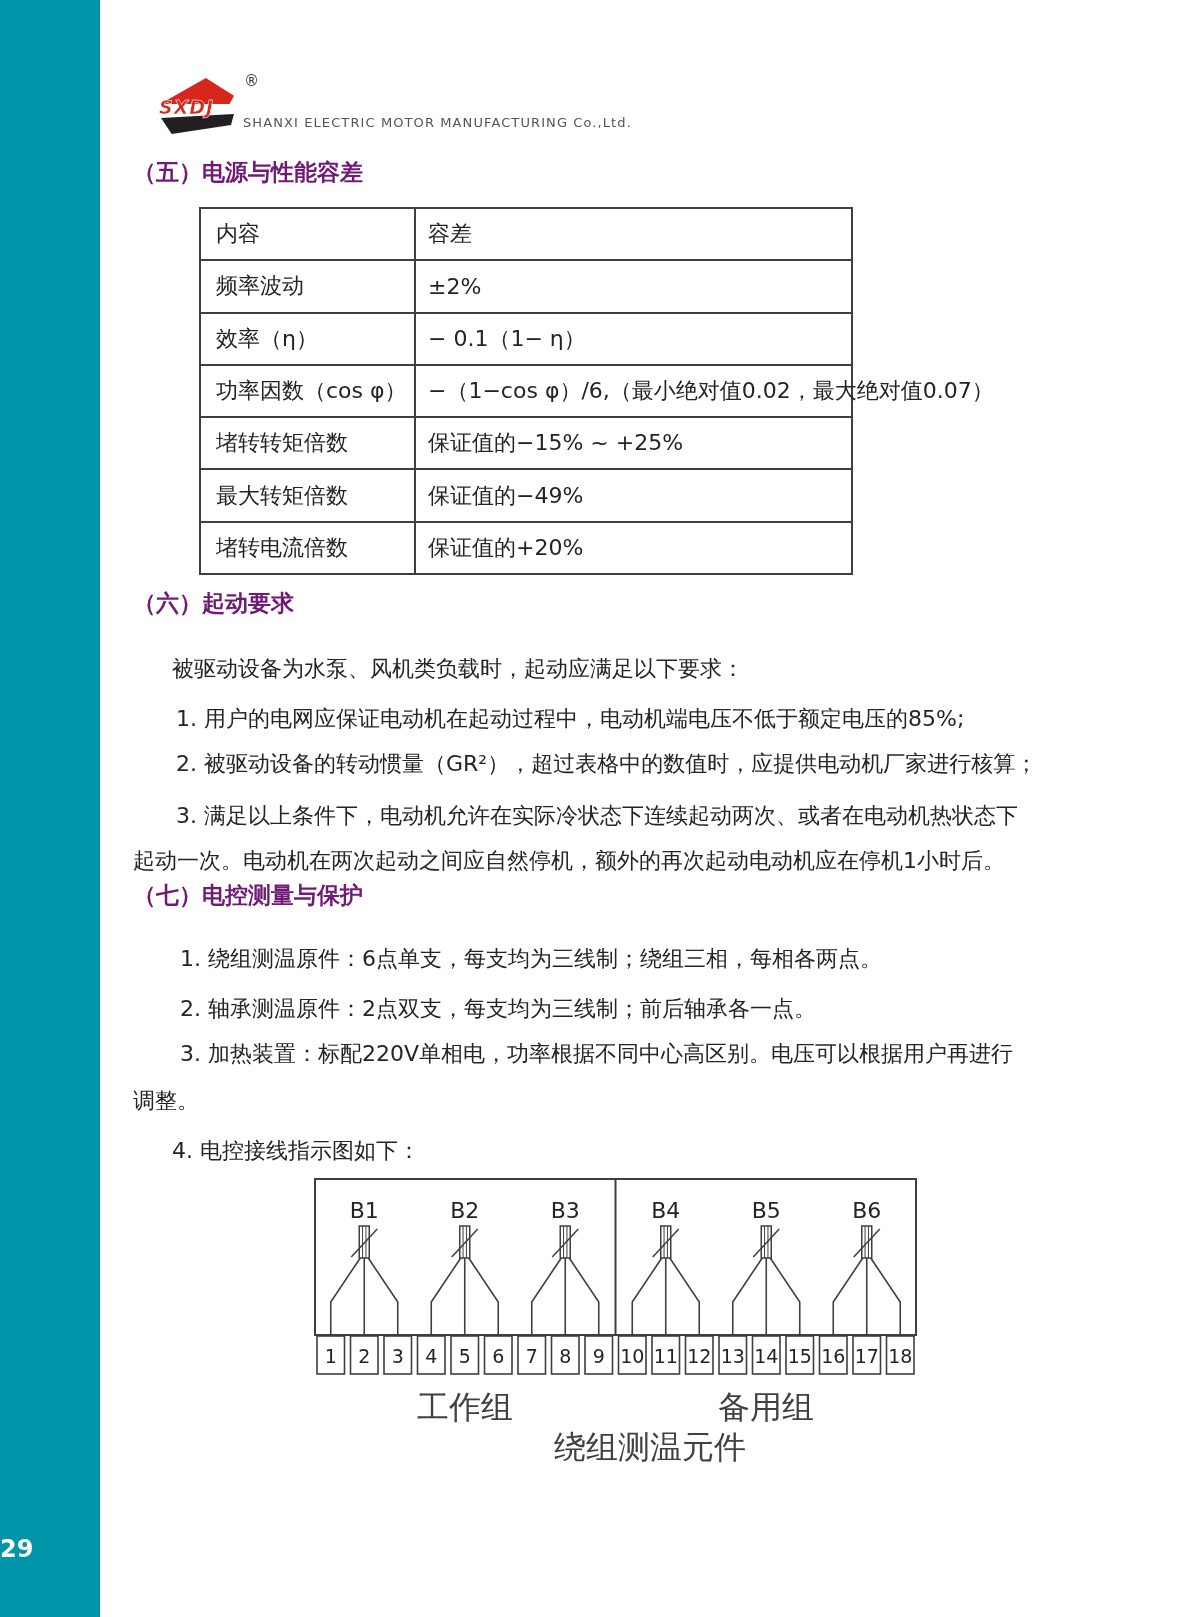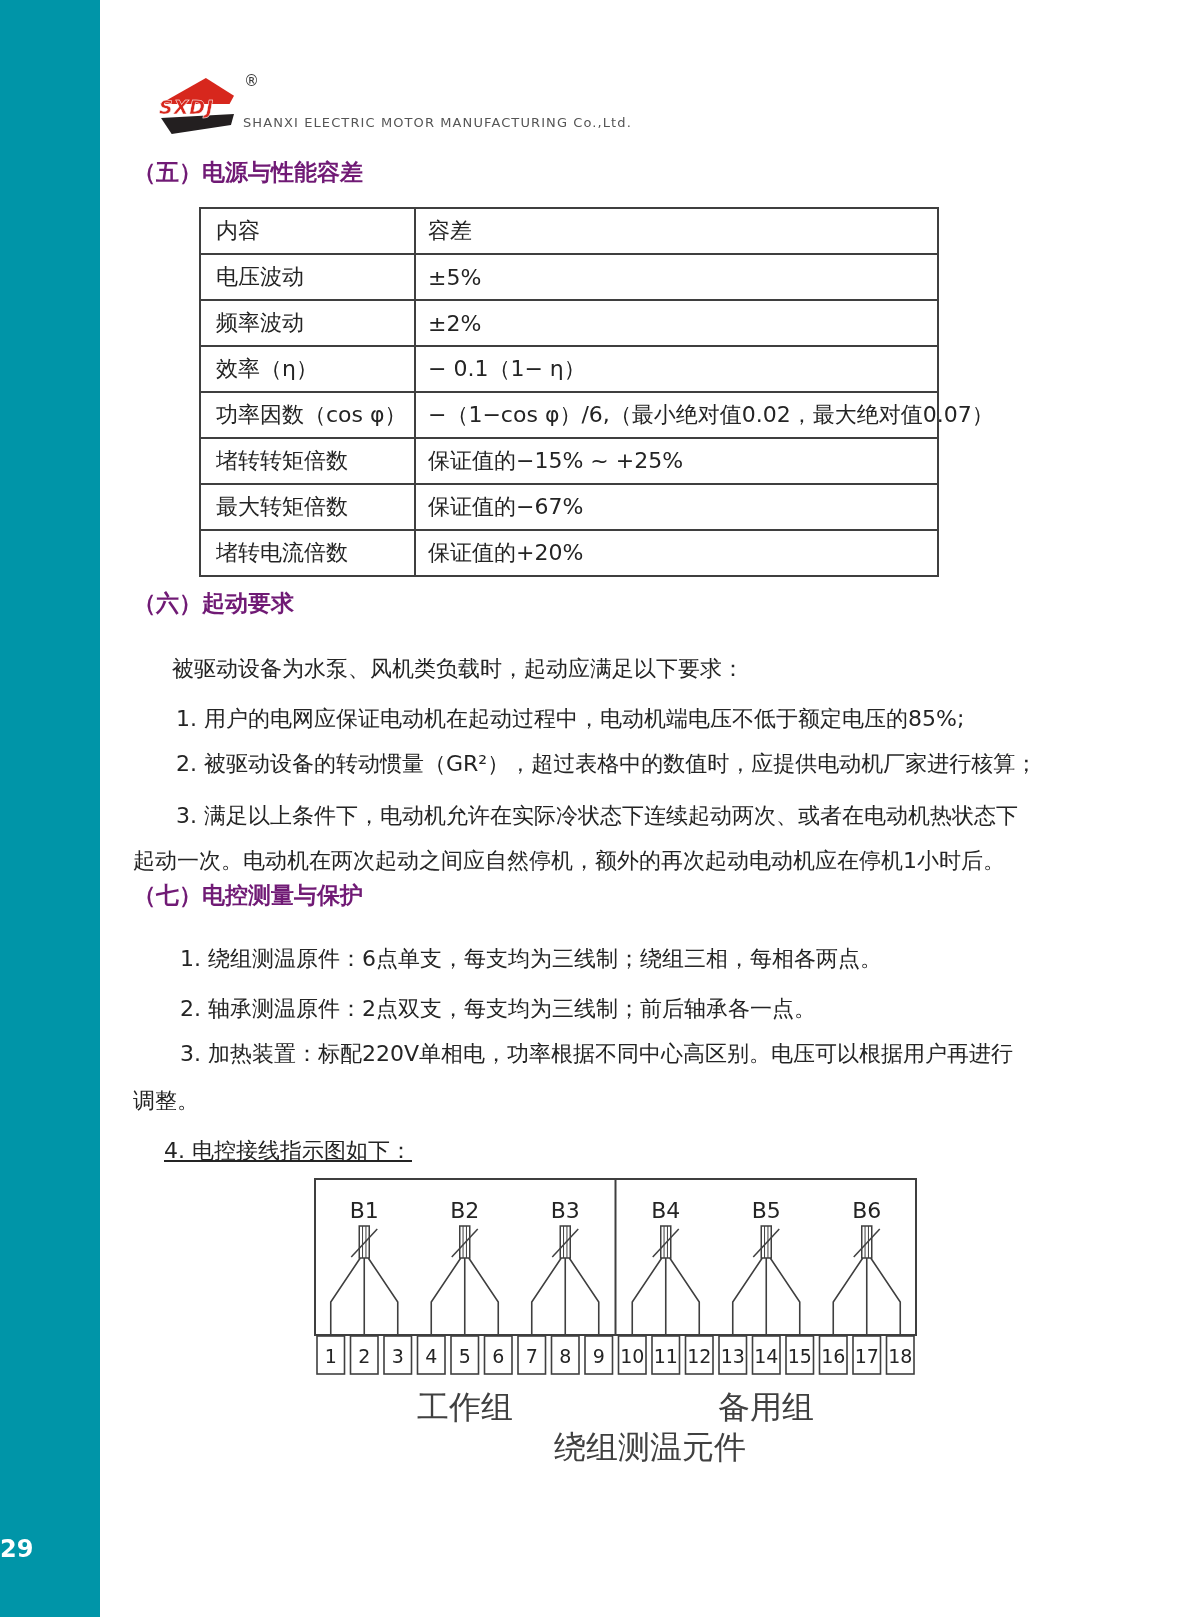--- a/index.html
+++ b/index.html
@@ -34,21 +34,21 @@
     color:var(--logo-red);-webkit-text-stroke:0.5px #ffffff;
   }
   .logo-reg{position:absolute;left:86px;top:0px;font-size:15px;color:#3a3a3a;}
   .logo-cn{position:absolute;left:100px;top:10px;font-size:27px;letter-spacing:2px;color:#3c3c3c;font-weight:500;}
   .logo-en{position:absolute;left:85px;top:43px;font-size:13px;letter-spacing:1.1px;color:#555;}
   
   .heading{position:absolute;left:133px;font-size:23px;font-weight:bold;color:#701a75;white-space:nowrap;line-height:30px;}
   .bodyline{position:absolute;font-size:22px;color:#242424;white-space:nowrap;line-height:30px;margin-top:16px;}
   
   table.tol{
-    position:absolute;left:199px;top:207px;width:740px;height:368px;
+    position:absolute;left:199px;top:207px;width:654px;height:368px;
     border-collapse:collapse;table-layout:fixed;
   }
   table.tol td{
     border:2px solid var(--line);font-size:22px;color:#242424;
     padding-left:15px;height:46px;vertical-align:middle;white-space:nowrap;
   }
   table.tol td.val{padding-left:12px;}
   table.tol col.c1{width:215px;}
   
   .diagram{position:absolute;left:314px;top:1178px;width:603px;height:200px;}
@@ -79,42 +79,38 @@
   <colgroup>
       <col class="c1">
       <col>
     </colgroup>
   <tbody>
     <tr>
       <td>内容</td>
       <td class="val">容差</td>
     </tr>
     <tr>
-      <td>电压波动</td>
-      <td class="val">±5%</td>
-    </tr>
-    <tr>
       <td>频率波动</td>
       <td class="val">±2%</td>
     </tr>
     <tr>
       <td>效率（η）</td>
       <td class="val">− 0.1（1− η）</td>
     </tr>
     <tr>
       <td>功率因数（cos φ）</td>
       <td class="val">−（1−cos φ）/6,（最小绝对值0.02，最大绝对值0.07）</td>
     </tr>
     <tr>
       <td>堵转转矩倍数</td>
       <td class="val">保证值的−15% ~ +25%</td>
     </tr>
     <tr>
       <td>最大转矩倍数</td>
-      <td class="val">保证值的−67%</td>
+      <td class="val">保证值的−49%</td>
     </tr>
     <tr>
       <td>堵转电流倍数</td>
       <td class="val">保证值的+20%</td>
     </tr>
   </tbody>
 </table>
 
 <div class="heading" style="top:588px">（六）起动要求</div>
 <div id="six-lines">
@@ -124,21 +120,21 @@
     <div class="bodyline" style="left: 176px; top: 785px;">3. 满足以上条件下，电动机允许在实际冷状态下连续起动两次、或者在电动机热状态下</div>
     <div class="bodyline" style="left: 133px; top: 830px;">起动一次。电动机在两次起动之间应自然停机，额外的再次起动电动机应在停机1小时后。</div>
   </div>
 
 <div class="heading" style="top:880px">（七）电控测量与保护</div>
 <div id="seven-lines">
     <div class="bodyline" style="left: 180px; top: 928px;">1. 绕组测温原件：6点单支，每支均为三线制；绕组三相，每相各两点。</div>
     <div class="bodyline" style="left: 180px; top: 978px;">2. 轴承测温原件：2点双支，每支均为三线制；前后轴承各一点。</div>
     <div class="bodyline" style="left: 180px; top: 1023px;">3. 加热装置：标配220V单相电，功率根据不同中心高区别。电压可以根据用户再进行</div>
     <div class="bodyline" style="left: 133px; top: 1070px;">调整。</div>
-    <div class="bodyline" style="left: 164px; top: 1120px; text-decoration: underline;">4. 电控接线指示图如下：</div>
+    <div class="bodyline" style="left: 172px; top: 1120px;">4. 电控接线指示图如下：</div>
   </div>
 
 <svg id="wiring-svg" class="diagram" viewBox="0 0 603 200">
     <rect x="1" y="1" width="601" height="156" fill="none" stroke="#3f3f3f" stroke-width="2"></rect>
     <line x1="301.5" y1="1" x2="301.5" y2="157" stroke="#3f3f3f" stroke-width="2"></line>
     <rect x="3" y="158" width="27.5" height="38" fill="none" stroke="#3f3f3f" stroke-width="1.6"></rect>
     <text x="16.75" y="185" text-anchor="middle" font-size="19" fill="#242424">1</text>
     <rect x="36.5" y="158" width="27.5" height="38" fill="none" stroke="#3f3f3f" stroke-width="1.6"></rect>
     <text x="50.25" y="185" text-anchor="middle" font-size="19" fill="#242424">2</text>
     <rect x="70" y="158" width="27.5" height="38" fill="none" stroke="#3f3f3f" stroke-width="1.6"></rect>

